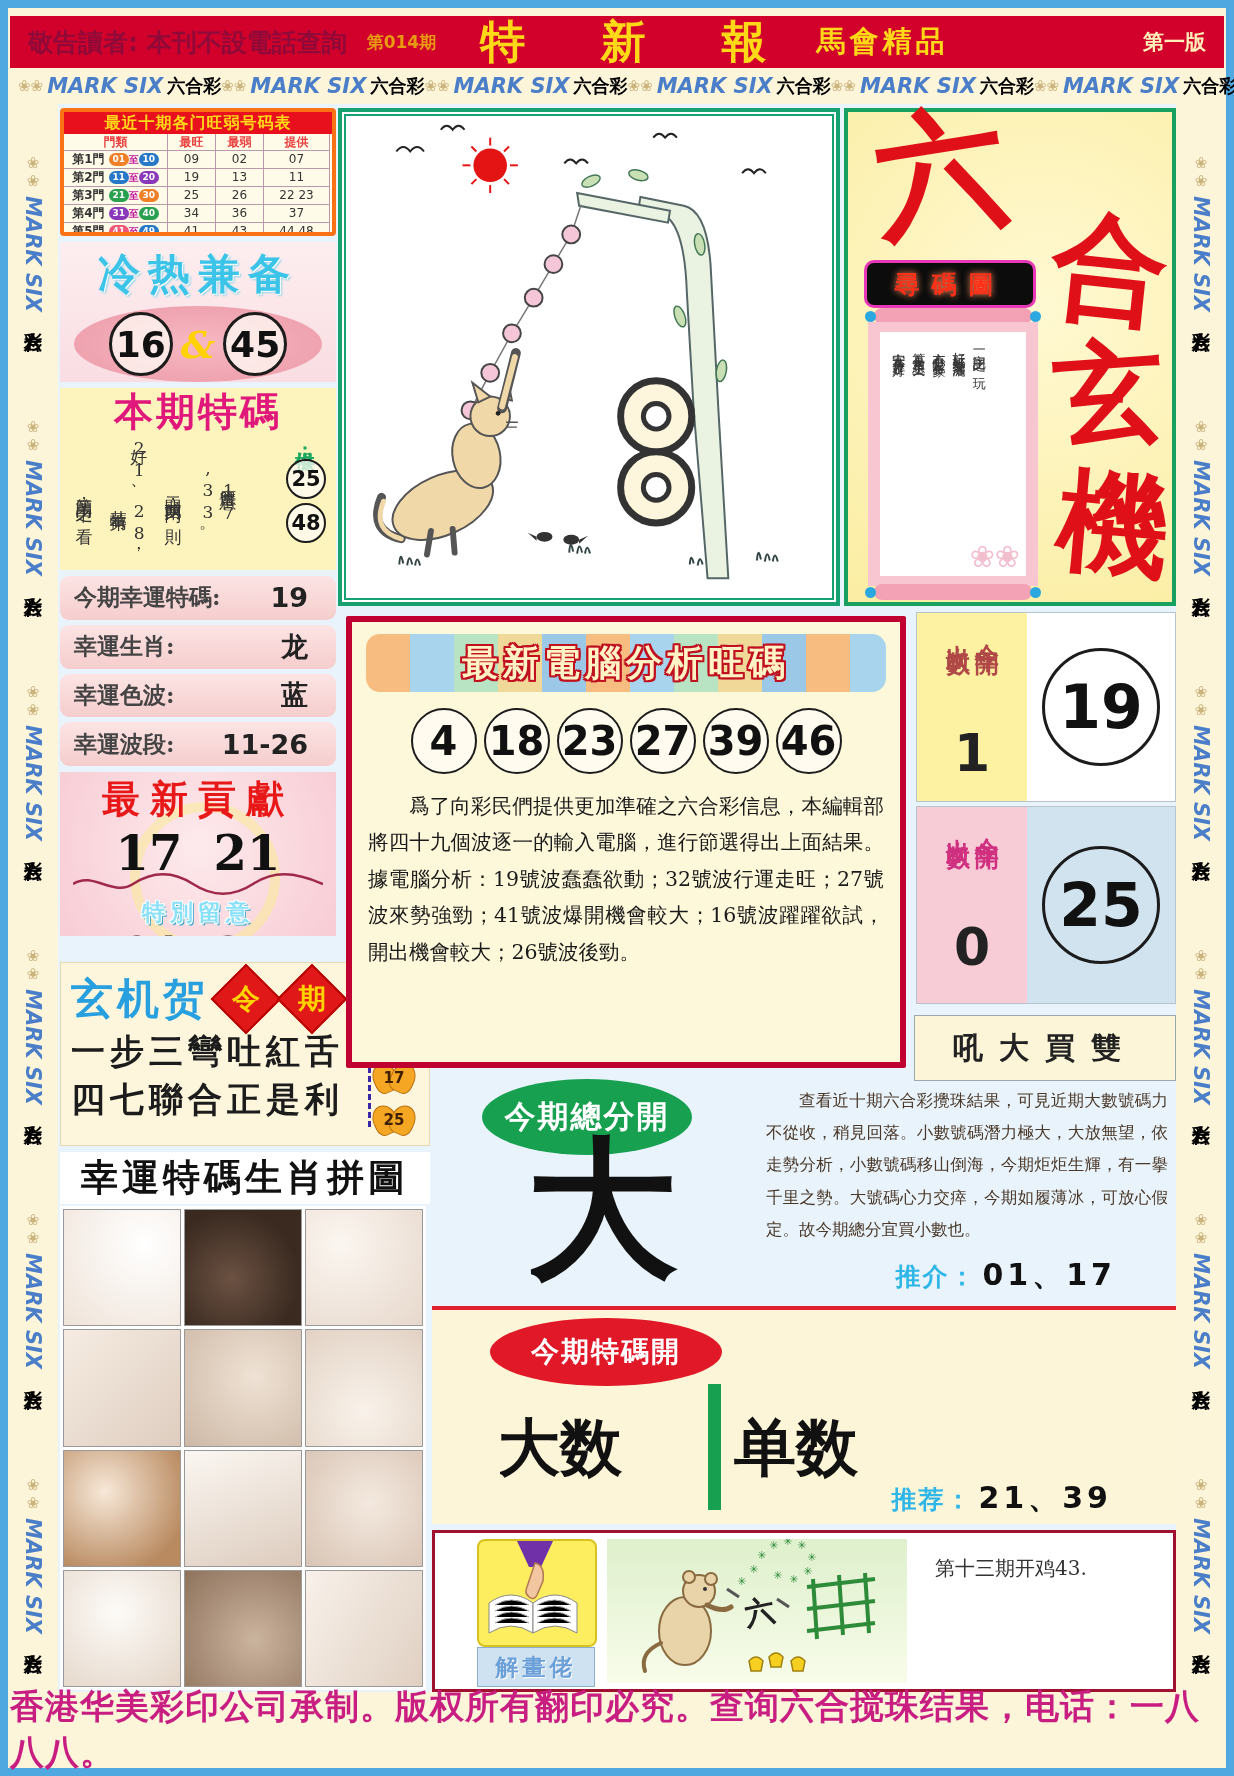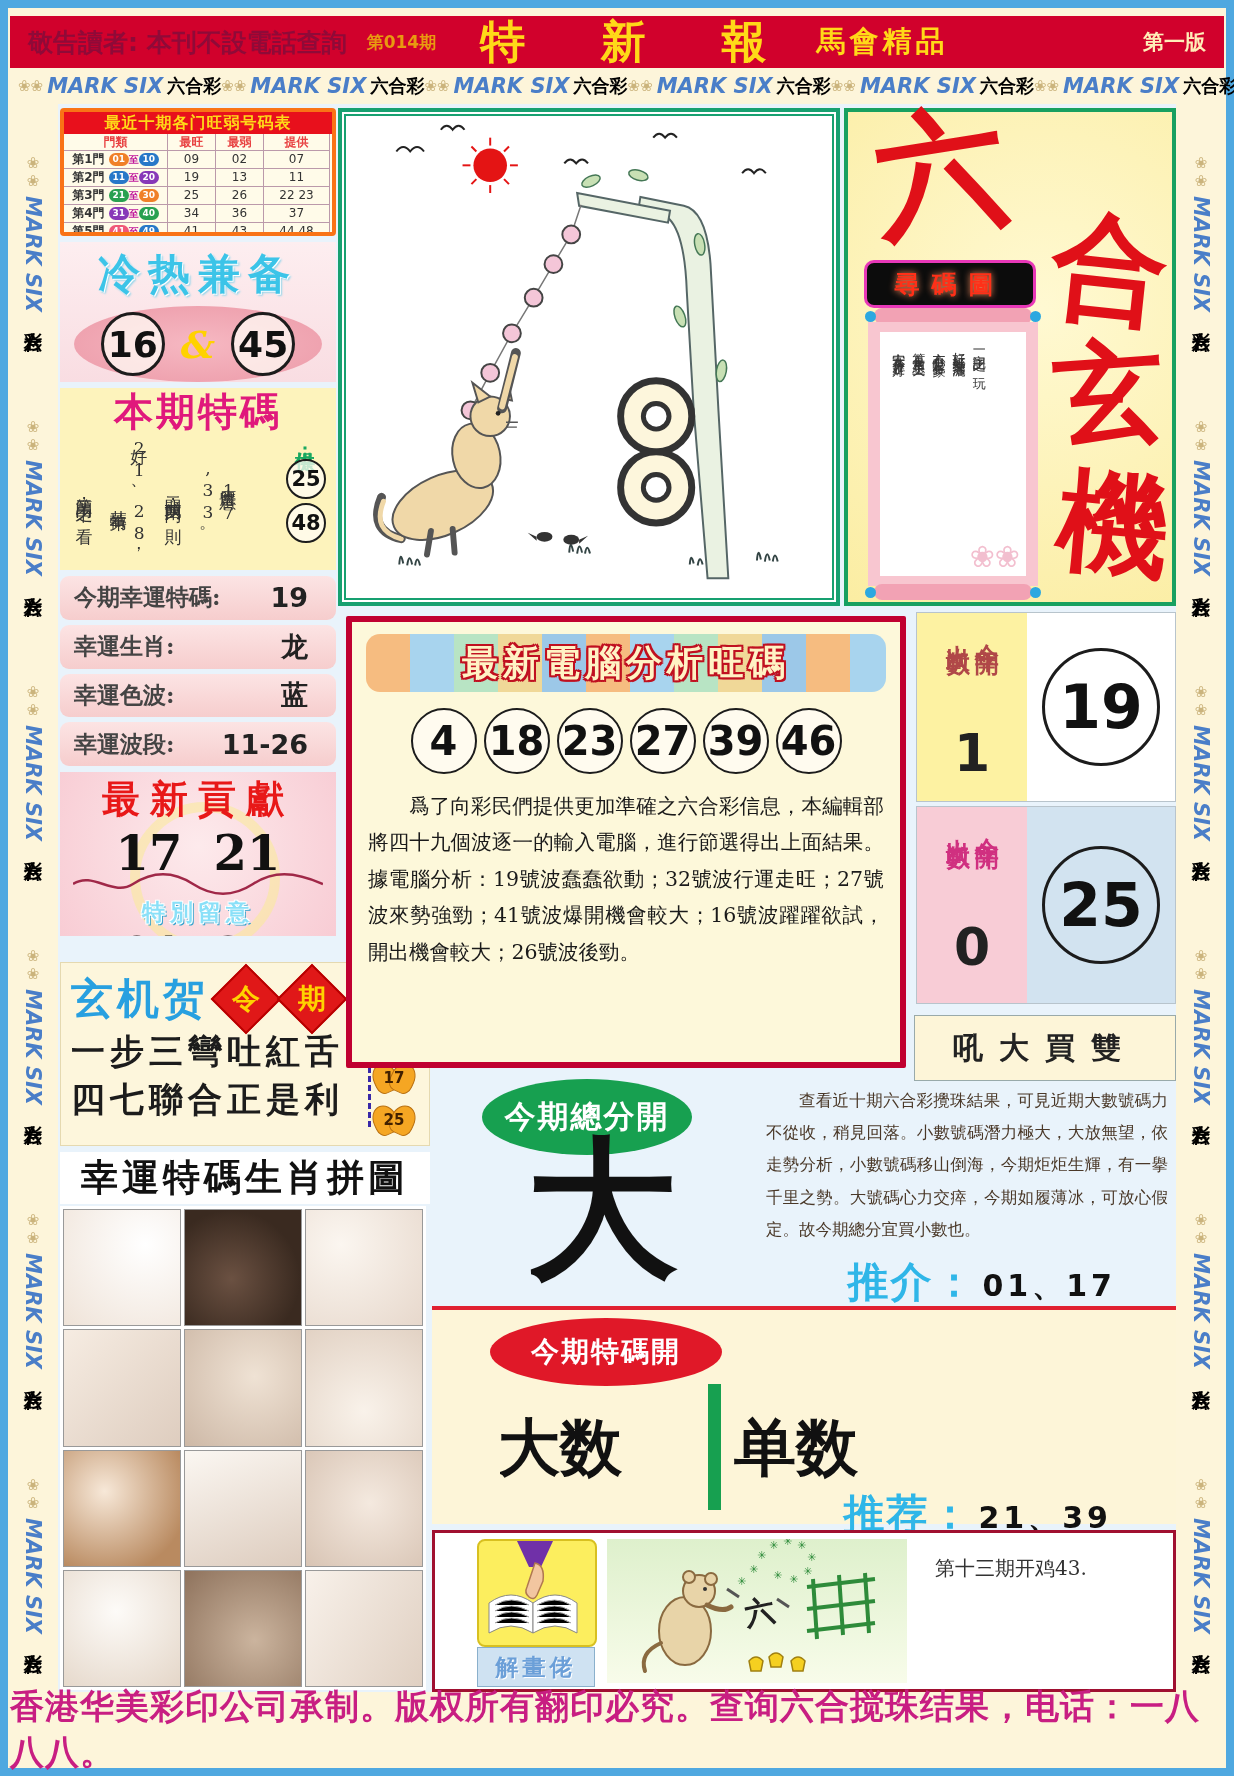--- a/index.html
+++ b/index.html
@@ -51,21 +51,21 @@
   .tr:nth-of-type(2) .p1{background:#2878c8;} .tr:nth-of-type(2) .p2{background:#8838b8;}
   .tr:nth-of-type(3) .p1{background:#28a050;} .tr:nth-of-type(3) .p2{background:#f08028;}
   .tr:nth-of-type(4) .p1{background:#8838b8;} .tr:nth-of-type(4) .p2{background:#28a050;}
   .tr:nth-of-type(5) .p1{background:#f05878;} .tr:nth-of-type(5) .p2{background:#2878c8;}
 
   
   .coldhot{left:2px;top:138px;width:276px;height:140px;background:linear-gradient(#fdeef0,#f9dde2);text-align:center;}
   .ch-title{font-size:42px;font-weight:bold;color:#3cc4e8;letter-spacing:8px;margin-top:4px;
             text-shadow:1px 1px 0 #fff,2px 2px 2px #8ed4ea;}
   .ch-oval{margin:4px auto 0;width:248px;height:76px;border-radius:50%;
-           background:radial-gradient(#f6b8c2,#ec9aa8);display:flex;align-items:center;justify-content:center;gap:16px;}
+           background:radial-gradient(#f6b8c2,#ec9aa8);display:flex;align-items:center;justify-content:center;gap:8px;}
   .num-circle{border:3px solid #1c1c1c;border-radius:50%;background:rgba(255,252,245,.75);
               display:inline-flex;align-items:center;justify-content:center;color:#111;}
   .ch-c{width:58px;height:58px;font-size:36px;font-weight:bold;}
   .ch-amp{color:#ffd200;font-size:38px;font-weight:bold;font-style:italic;}
 
   
   .spec{left:2px;top:284px;width:276px;height:182px;background:#fdf3bc;text-align:center;}
   .spec-title{color:#e0187c;font-size:39px;font-weight:bold;letter-spacing:3px;line-height:46px;}
   .spec-body{display:flex;justify-content:space-between;padding:2px 10px 0 14px;height:128px;}
   .spec-col{writing-mode:vertical-rl;text-orientation:upright;font-size:17px;color:#333;line-height:1.2;
@@ -183,33 +183,33 @@
   
   .total{left:372px;top:911px;width:746px;height:291px;}
   .tot-head{position:absolute;right:0;top:0;width:260px;height:64px;border:1px solid #9aa;background:#fdf5d8;
             display:flex;align-items:center;justify-content:center;font-size:30px;color:#222;letter-spacing:16px;font-weight:bold;}
   .oval{border-radius:50%;display:flex;align-items:center;justify-content:center;color:#fff;font-weight:bold;}
   .tot-oval{position:absolute;left:52px;top:64px;width:210px;height:76px;background:#17a050;font-size:31px;letter-spacing:2px;}
   .tot-big{position:absolute;left:96px;top:118px;font-size:152px;font-weight:900;color:#111;line-height:1;}
   .tot-body{position:absolute;left:336px;top:70px;width:402px;font-size:16.5px;line-height:1.95;color:#4a3828;
             text-align:justify;text-indent:2em;}
   .rec{position:absolute;display:flex;align-items:baseline;gap:6px;}
-  .rec-label{color:#2fb6e8;font-size:41px;font-weight:bold;letter-spacing:2px;}
+  .rec-label{color:#2fb6e8;font-size:25px;font-weight:bold;letter-spacing:2px;}
   .rec-vals{color:#111;font-size:30px;font-weight:bold;letter-spacing:4px;}
   .tot-rec{right:60px;top:240px;}
 
   
   .spopen{left:374px;top:1202px;width:744px;height:218px;border-top:4px solid #e02030;background:#fdf5d8;}
   .sp-oval{position:absolute;left:58px;top:8px;width:232px;height:68px;background:#e01828;font-size:28px;letter-spacing:2px;}
   .sp-stem{position:absolute;left:276px;top:74px;width:13px;height:126px;background:#17a050;}
   .sp-big{position:absolute;font-size:62px;font-weight:900;color:#111;top:96px;}
   .sp-left{left:66px;} .sp-right{left:302px;}
   .sp-body{position:absolute;left:368px;top:12px;width:362px;font-size:14.5px;line-height:1.9;color:#4a3828;
            text-align:justify;text-indent:2em;}
-  .sp-rec{right:64px;top:177px;justify-content:space-between;}
+  .sp-rec{right:64px;top:168px;justify-content:space-between;}
 
   
   .bot{left:374px;top:1426px;width:744px;height:162px;border:3px solid #a01030;background:#fff;}
   .hb{position:absolute;left:42px;top:6px;width:116px;height:104px;background:#fcee5e;border:2px solid #d8c020;border-radius:8px;}
   .hb-label{position:absolute;left:42px;top:114px;width:116px;height:38px;background:#cfe2f2;border:1px solid #8ab0cc;
             display:flex;align-items:center;justify-content:center;}
   .hb-label span{color:#6b9fd8;font-size:23px;font-weight:bold;letter-spacing:4px;text-shadow:1px 1px 0 #fff;}
   .btcartoon{position:absolute;left:172px;top:6px;width:300px;height:144px;background:linear-gradient(#def0cc,#f8fcea);}
   .bot-note{position:absolute;left:500px;top:22px;font-size:20px;color:#333;}
 </style>

